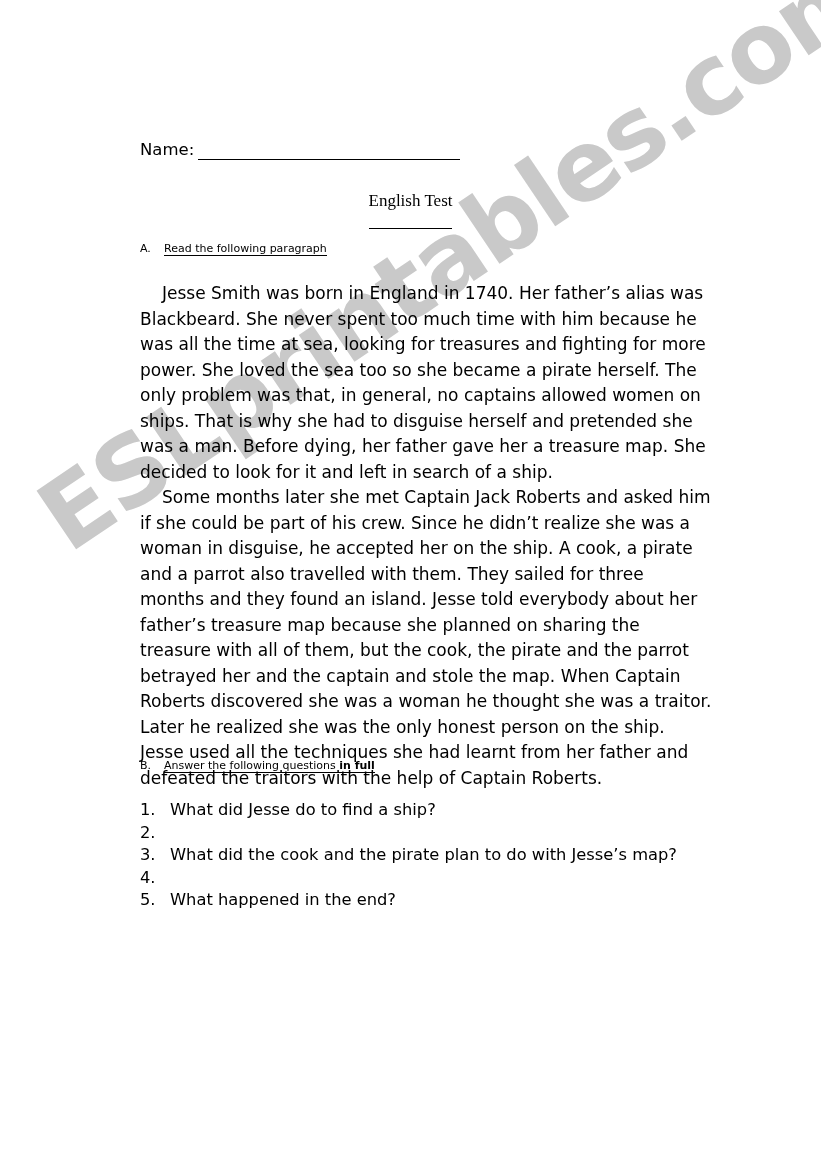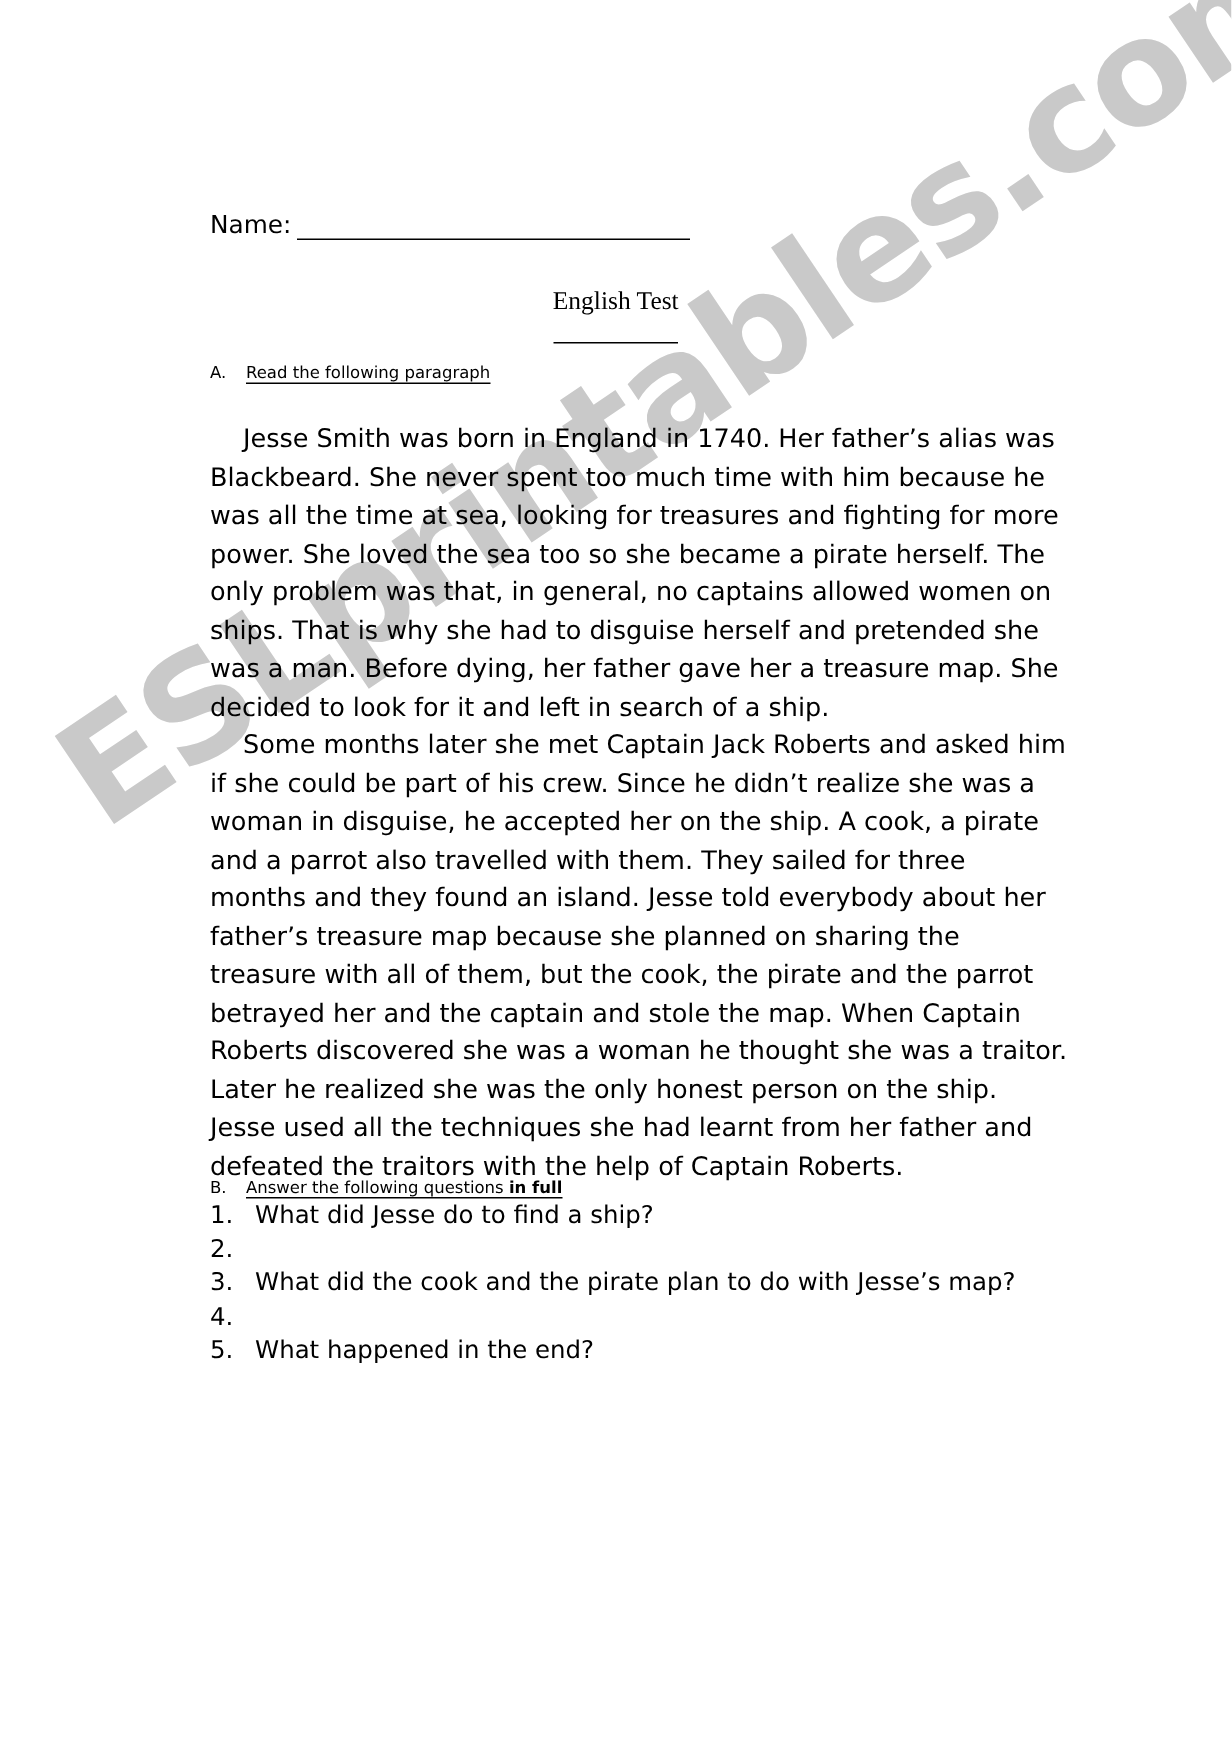--- a/index.html
+++ b/index.html
@@ -105,21 +105,21 @@
   }
   .section-head .sec-letter {
     display: inline-block;
     width: 24px;
   }
   .section-head .sec-text {
     border-bottom: 1.5px solid #000;
     padding-bottom: 0px;
   }
   .sec-a { top: 238px; }
-  .sec-b { top: 755px; margin-top: 26px; }
+  .sec-b { top: 755px; }
   .sec-strong { font-weight: bold; }
 
   
   .body-text {
     position: absolute;
     left: 140px;
     top: 281px;
     width: 572px;
     font-size: 17px;
     line-height: 25.5px;

